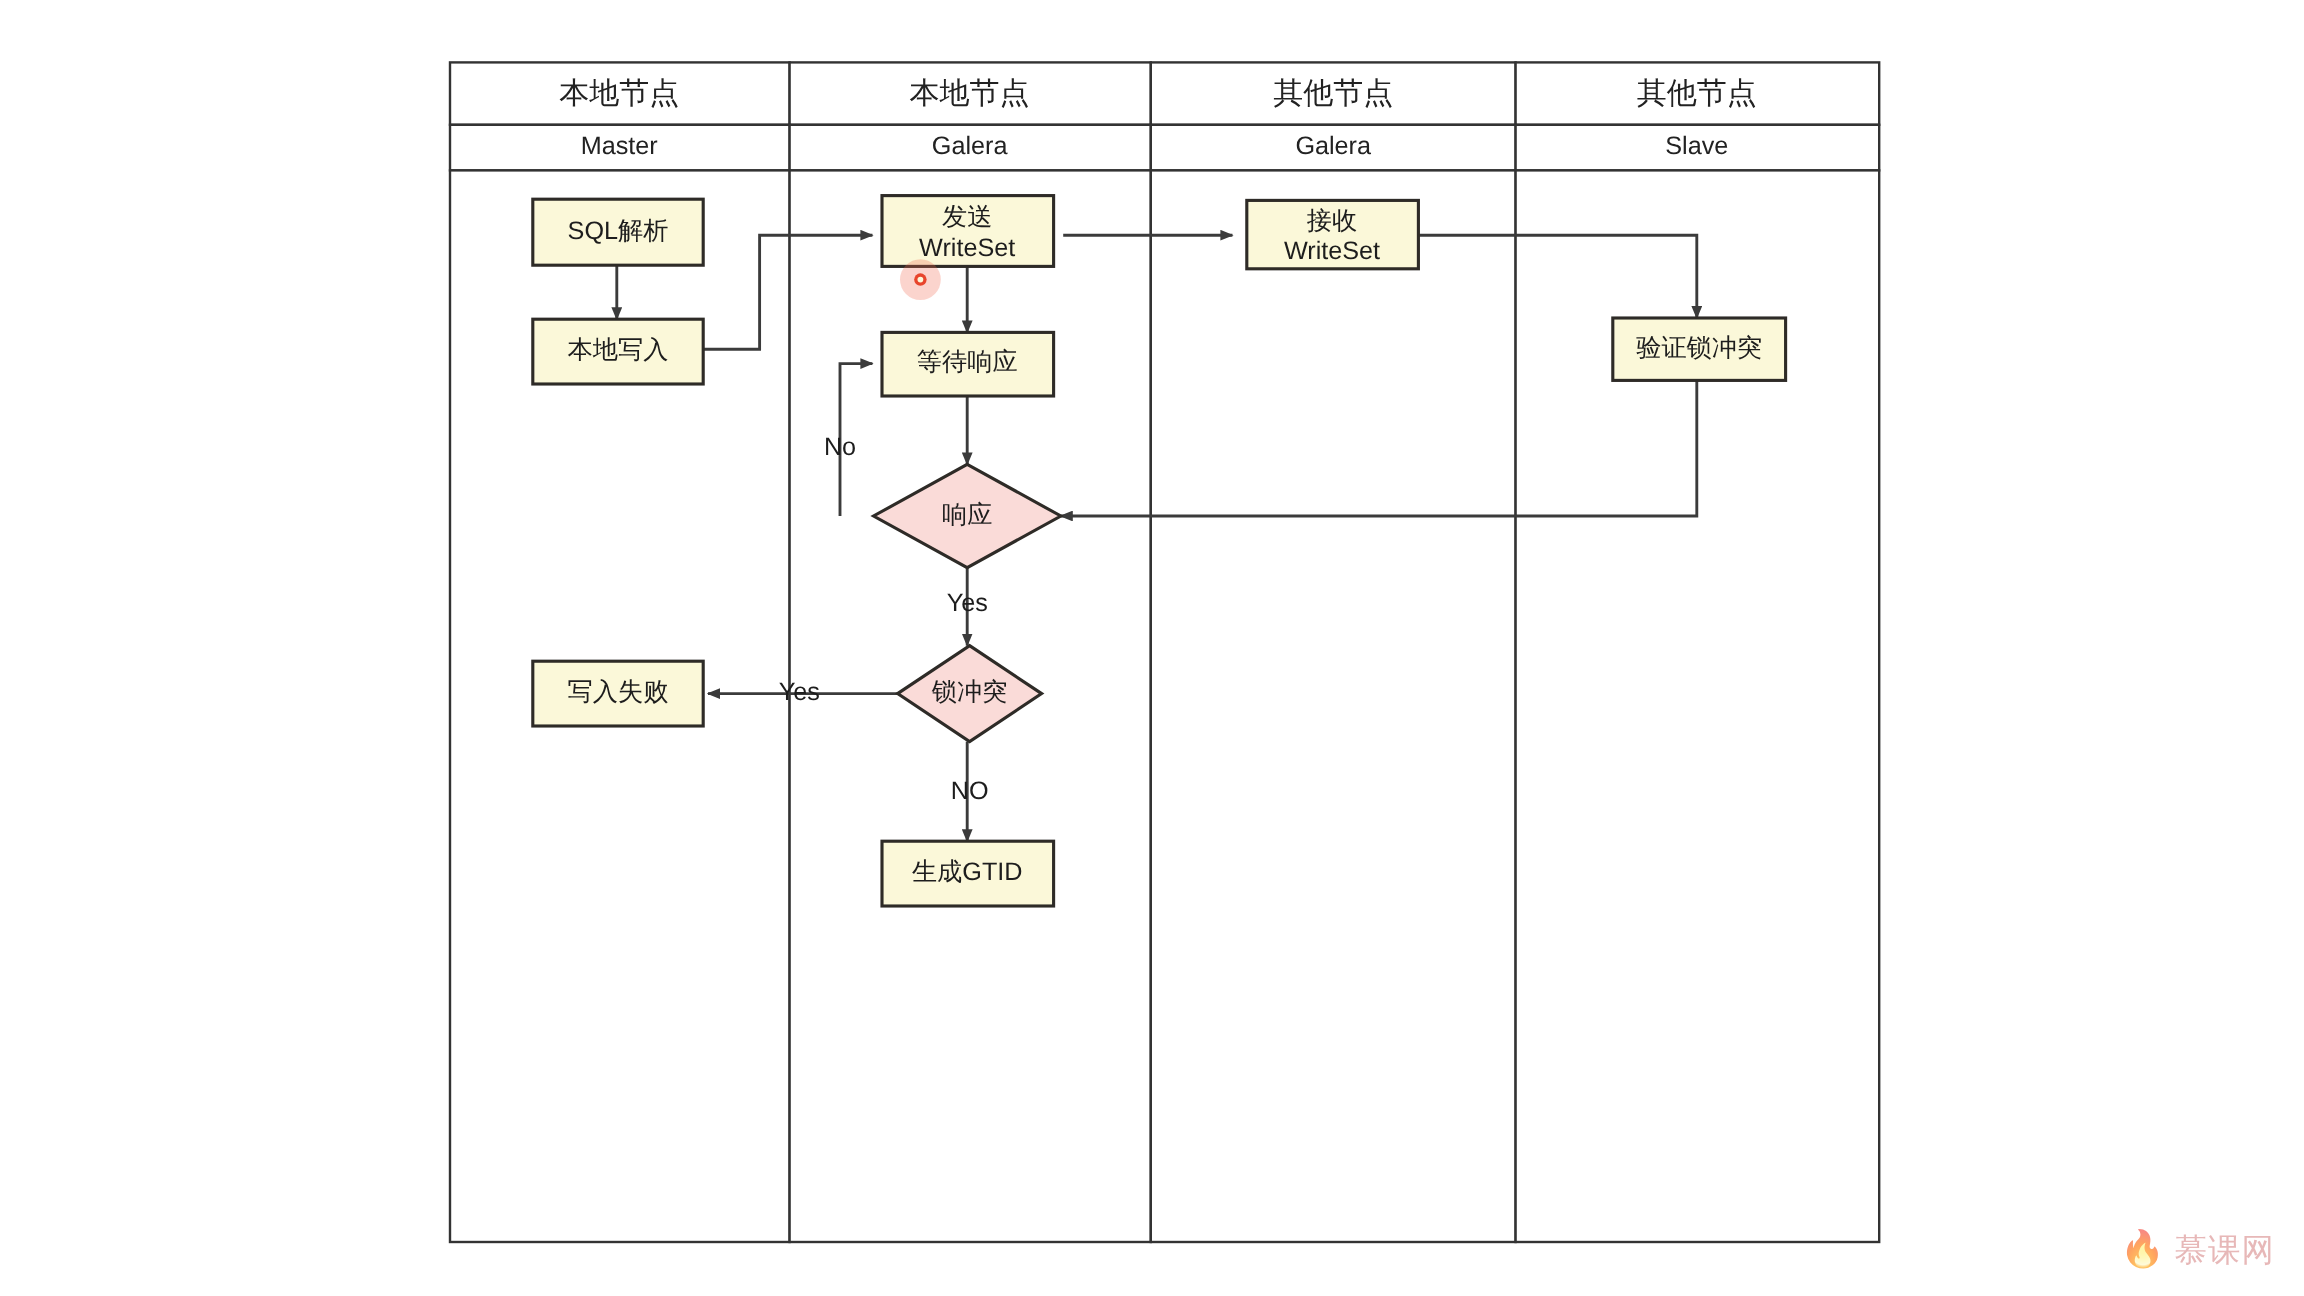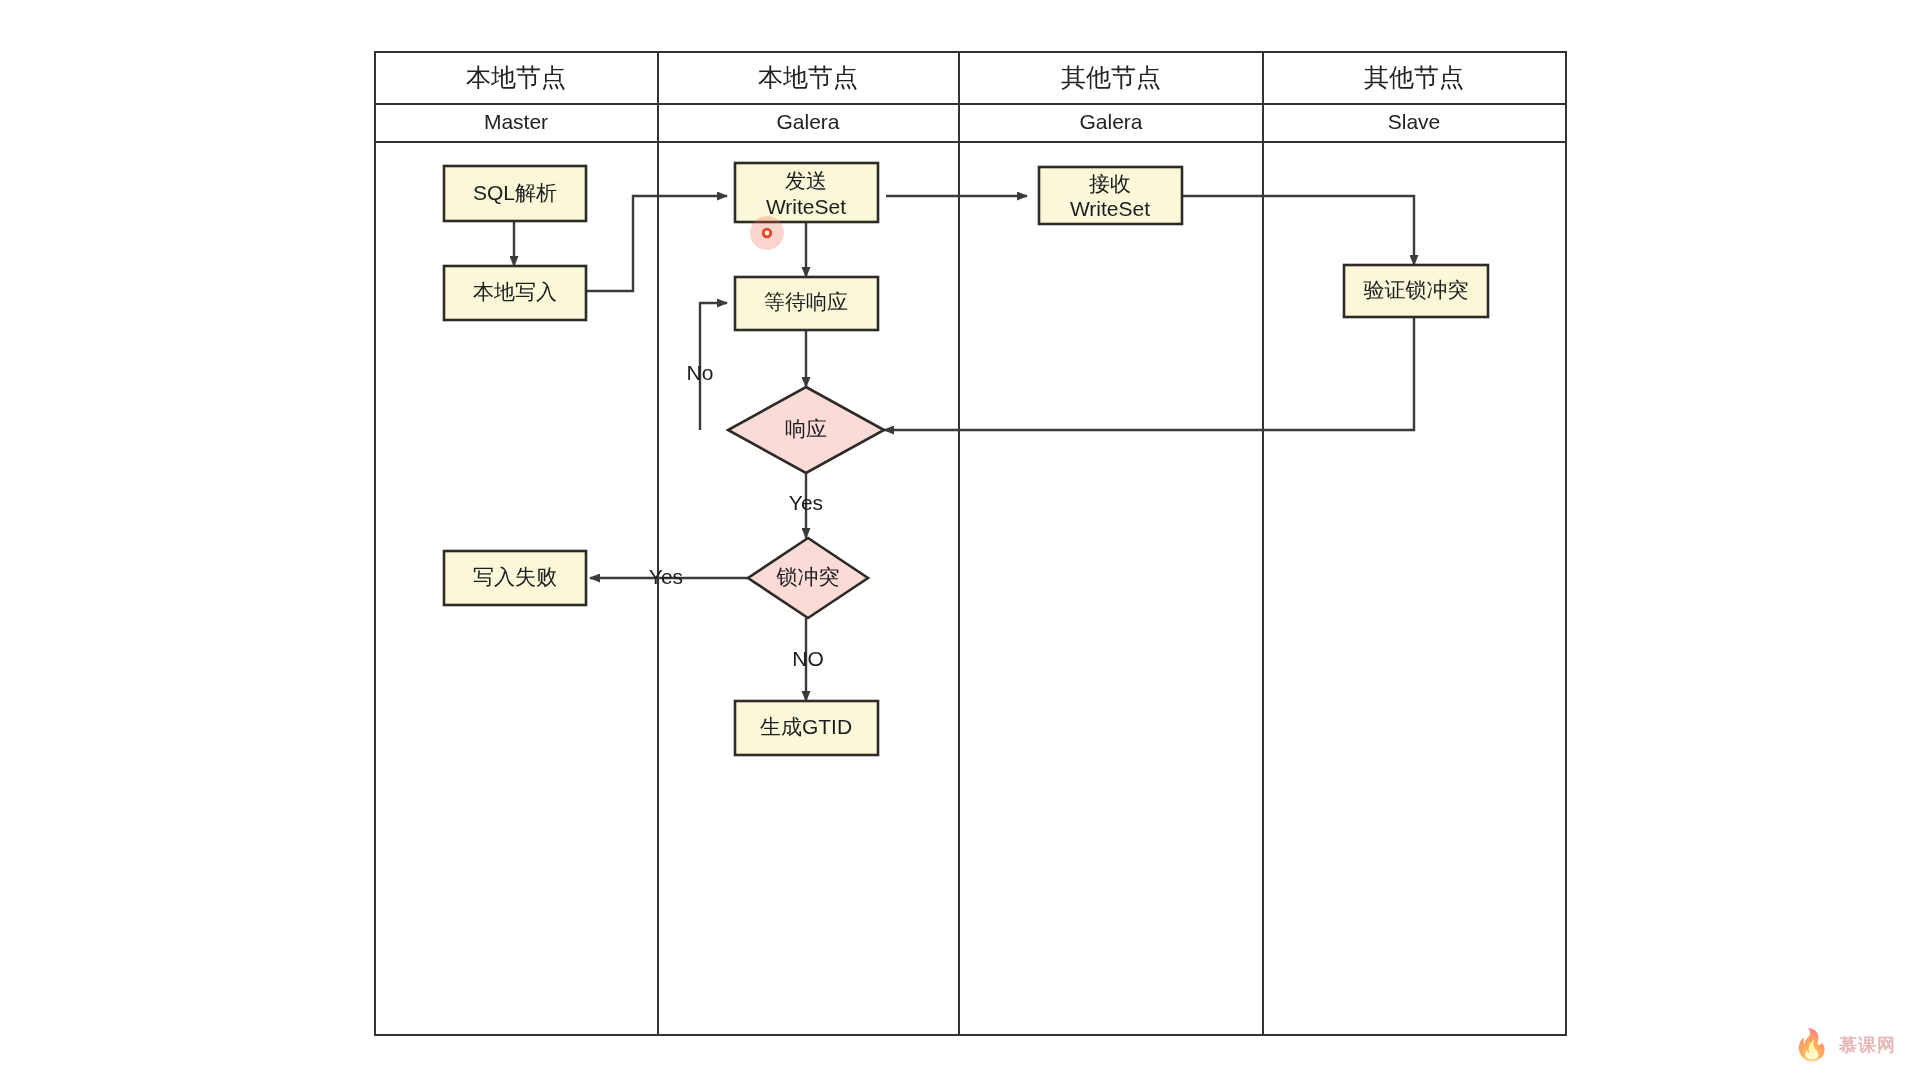--- a/index.html
+++ b/index.html
@@ -34,23 +34,22 @@
   }
   .cursor-dot{fill:#e8452c;}
   .cursor-halo{fill:#f2654c;opacity:.28;}
 
   #watermark{
     position:absolute;right:24px;bottom:20px;
     display:flex;align-items:center;gap:8px;
     opacity:.62;
   }
   #watermark .wm-text{
-    font-size:18px;color:#d98e8e;letter-spacing:1px;
+    font-size:27px;color:#d98e8e;letter-spacing:1px;
     font-family:"DejaVu Sans",sans-serif;
-    font-weight:bold;
   }
   #watermark .wm-flame{
     font-size:30px;color:#e07b72;line-height:1;
   }
 </style>
 </head>
 <body>
 
 <div id="stage">
 

